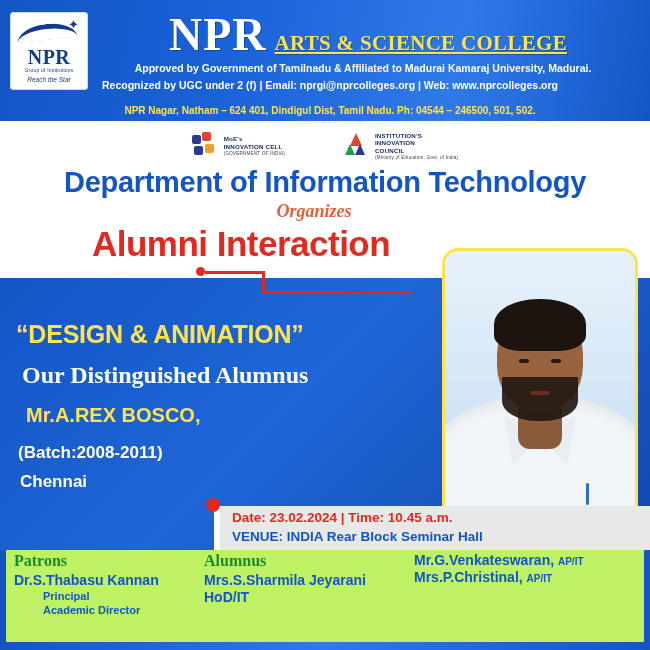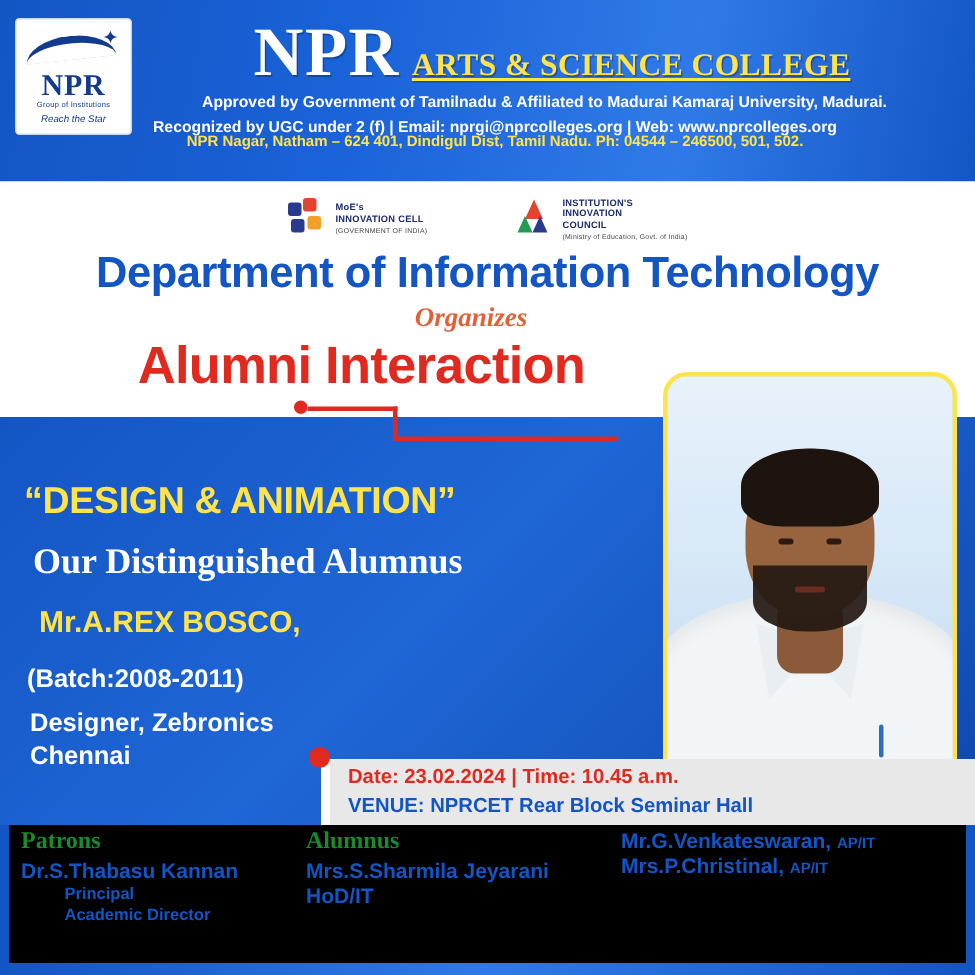--- a/index.html
+++ b/index.html
@@ -65,21 +65,21 @@
   }
   .approved {
     position: absolute; left: 80px; top: 62px; width: 566px; text-align: center;
     color: #ffffff; font-size: 10.5px; font-weight: bold;
   }
   .recog {
     position: absolute; left: 20px; top: 79px; width: 620px; text-align: center;
     color: #ffffff; font-size: 10.5px; font-weight: bold;
   }
   .addr {
-    position: absolute; left: 20px; top: 89px; width: 620px; text-align: center;
+    position: absolute; left: 20px; top: 105px; width: 620px; text-align: center;
     color: #ffe34d; font-size: 10px; font-weight: bold;
   }
 
   
   .cells {
     position: absolute; top: 126px; left: 0; width: 650px; height: 40px;
     background: #ffffff;
     display: flex; align-items: center; justify-content: center; gap: 58px;
   }
   .cell { display: flex; align-items: center; gap: 6px; }
@@ -217,21 +217,21 @@
     font-weight: bold; font-size: 13.5px; color: #e12a1f;
   }
   .venue-line2 {
     position: absolute; top: 529px; left: 232px; width: 400px;
     font-weight: bold; font-size: 13.5px; color: #1455c4;
   }
 
   
   .footer {
     position: absolute; top: 550px; left: 0; width: 650px; height: 100px;
-    background: #000000;
+    background: #bef264;
   }
   .col { position: absolute; top: 2px; }
   .col-patrons { left: 14px; width: 190px; }
   .col-convener { left: 204px; width: 210px; }
   .col-coord { left: 414px; width: 236px; }
   .col-head {
     font-family: "Liberation Serif", serif;
     font-weight: bold; font-size: 16px; color: #1a8a2a; margin-bottom: 2px;
   }
   .nm { font-weight: bold; font-size: 14px; color: #1455c4; line-height: 1.22; }
@@ -318,21 +318,20 @@
   <div class="deco-dot" style="top:267px; left:196px;"></div>
   <div class="deco-line" style="top:271px; left:205px; width:60px; height:3px;"></div>
   <div class="deco-line" style="top:271px; left:262px; width:3px; height:22px;"></div>
   <div class="deco-line" style="top:291px; left:262px; width:150px; height:3px;"></div>
 
   <div class="design-title">“DESIGN &amp; ANIMATION”</div>
   <div class="distinguished">Our Distinguished Alumnus</div>
   <div class="alum-name">Mr.A.REX BOSCO,</div>
   <div class="batch">(Batch:2008-2011)</div>
   <div class="role">
-    <div>Designer, Zebronics</div>
     <div>Chennai</div>
   </div>
 
   <div class="photo-frame">
     <div class="ph-bg"></div>
     <div class="ph-shirt"></div>
     <div class="ph-collar-l"></div>
     <div class="ph-collar-r"></div>
     <div class="ph-neck"></div>
     <div class="ph-head"></div>
@@ -340,21 +339,21 @@
     <div class="ph-beard"></div>
     <div class="ph-eye-l"></div>
     <div class="ph-eye-r"></div>
     <div class="ph-mouth"></div>
     <div class="ph-pocket"></div>
   </div>
 
   <div class="venue-bar"></div>
   <div class="venue-dot"></div>
   <div class="venue-line1">Date: 23.02.2024 | Time: 10.45 a.m.</div>
-  <div class="venue-line2">VENUE: NPRCET Rear Block Seminar Hall</div>
+  <div class="venue-line2">VENUE: INDIA Rear Block Seminar Hall</div>
 
   <div class="footer">
     <div class="col col-patrons">
       <div class="col-head">Patrons</div>
       <div class="nm">Dr.S.Thabasu Kannan</div>
       <div class="rl">Principal</div>
       <div class="rl">Academic Director</div>
     </div>
 
     <div class="col col-convener">

